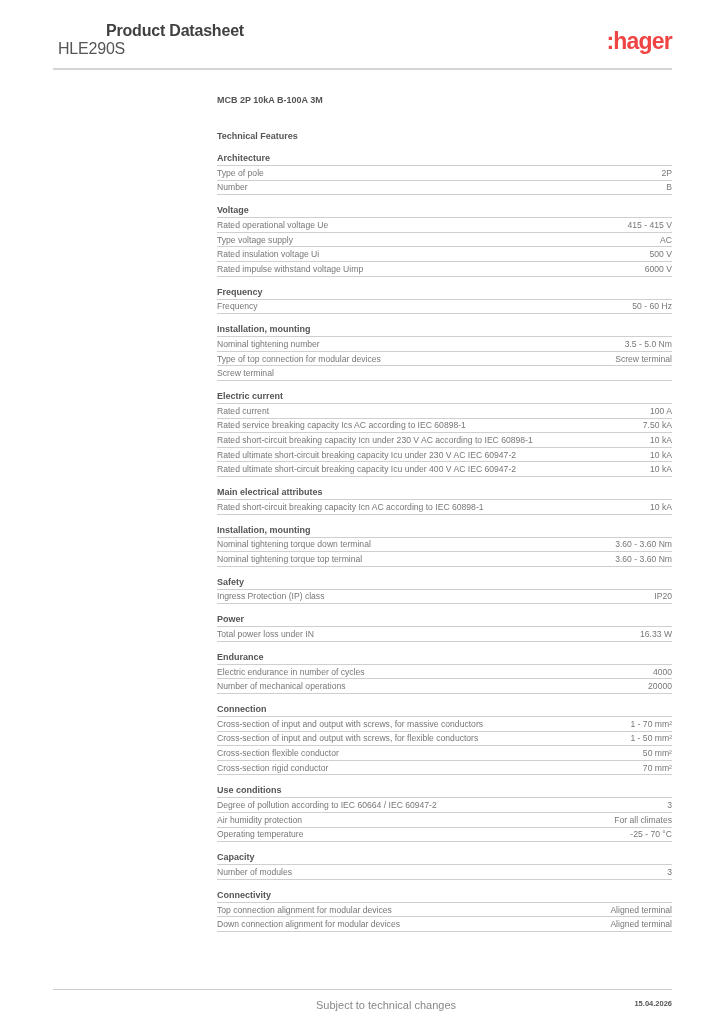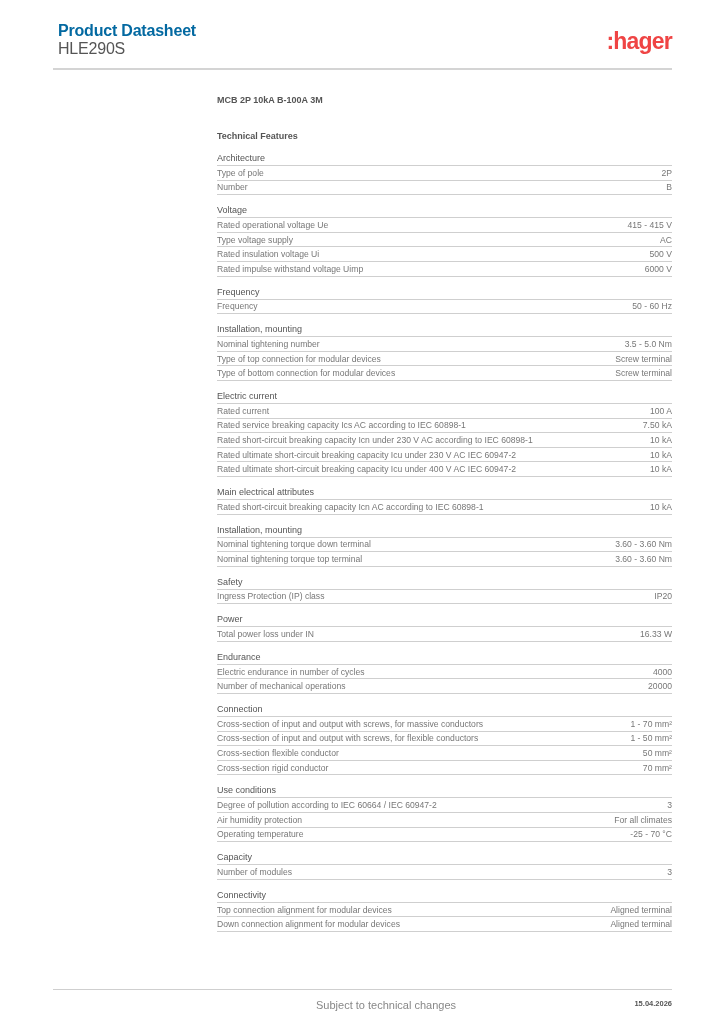--- a/index.html
+++ b/index.html
@@ -1,28 +1,28 @@
 <!DOCTYPE html>
 <html><head>
 <meta charset="utf-8">
 <style>
   html, body { margin: 0; padding: 0; background: #ffffff; }
   body { width: 724px; height: 1024px; position: relative; font-family: "Liberation Sans", sans-serif; color: #555; overflow: hidden; }
   .header { position: absolute; left: 58px; top: 21px; }
-  .doc-title { font-size: 16px; font-weight: bold; color: #0369a1; line-height: 19px; letter-spacing: -0.2px; }
+  .doc-title { font-size: 16px; font-weight: bold; color: #404040; line-height: 19px; letter-spacing: -0.2px; margin-left: 48px; }
   .doc-sub { font-size: 16px; color: #555; line-height: 18px; letter-spacing: -0.2px; }
   .logo { position: absolute; right: 52px; top: 29px; font-size: 23px; font-weight: bold; color: #ef4444; letter-spacing: -0.8px; line-height: 24px; }
   .header-rule { position: absolute; left: 53px; top: 68px; width: 619px; height: 2px; background: #d4d4d4; }
 
   .content { position: absolute; left: 217px; top: 93px; width: 455px; }
   .product-name { font-size: 9px; font-weight: bold; color: #555; height: 14px; line-height: 14px; margin-bottom: 22px; }
   .tech-features { font-size: 9px; font-weight: bold; color: #555; height: 14px; line-height: 14px; margin-bottom: 9px; }
 
   .section { margin-bottom: 9px; }
-  .section-title { font-size: 9px; font-weight: normal; color: #555; height: 13px; line-height: 13px; border-bottom: 1px solid #cfcfcf; margin-top: 8px; }
+  .section-title { font-size: 9px; font-weight: bold; color: #555; height: 13px; line-height: 13px; border-bottom: 1px solid #cfcfcf; margin-top: 8px; }
   .row { display: flex; justify-content: space-between; align-items: center; height: 13.6px; font-size: 8.6px; color: #777; border-bottom: 1px solid #cfcfcf; white-space: nowrap; }
   .row .label { flex: 1; overflow: hidden; }
   .row .value { text-align: left; }
 
   .footer-rule { position: absolute; left: 53px; top: 989px; width: 619px; height: 1px; background: #cfcfcf; }
   .footer-note { position: absolute; left: 316px; top: 999px; font-size: 11px; color: #888; }
   .footer-date { position: absolute; right: 52px; top: 999px; font-size: 7.5px; font-weight: bold; color: #555; }
 </style>
 </head>
 <body>
@@ -79,21 +79,20 @@
         <div class="section-title">Installation, mounting</div>
         <div class="row">
           <span class="label">Nominal tightening number</span>
           <span class="value">3.5 - 5.0 Nm</span>
         </div>
         <div class="row">
           <span class="label">Type of top connection for modular devices</span>
           <span class="value">Screw terminal</span>
         </div>
         <div class="row">
-          <span class="label">Type of bottom connection for modular devices</span>
           <span class="value">Screw terminal</span>
         </div>
       </div>
       <div class="section">
         <div class="section-title">Electric current</div>
         <div class="row">
           <span class="label">Rated current</span>
           <span class="value">100 A</span>
         </div>
         <div class="row">

